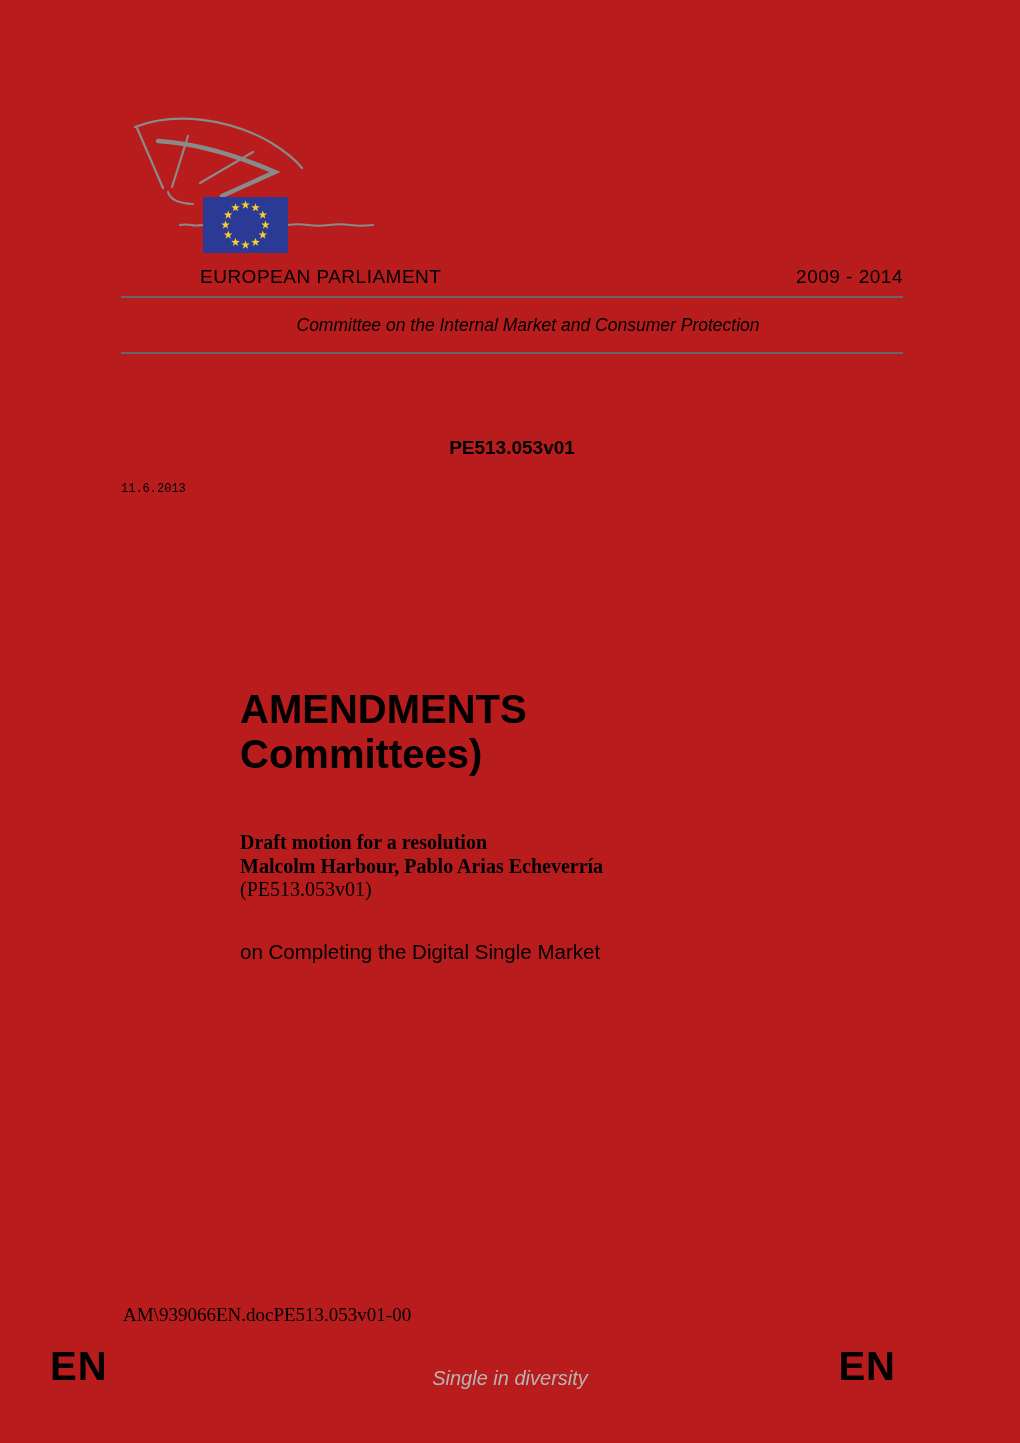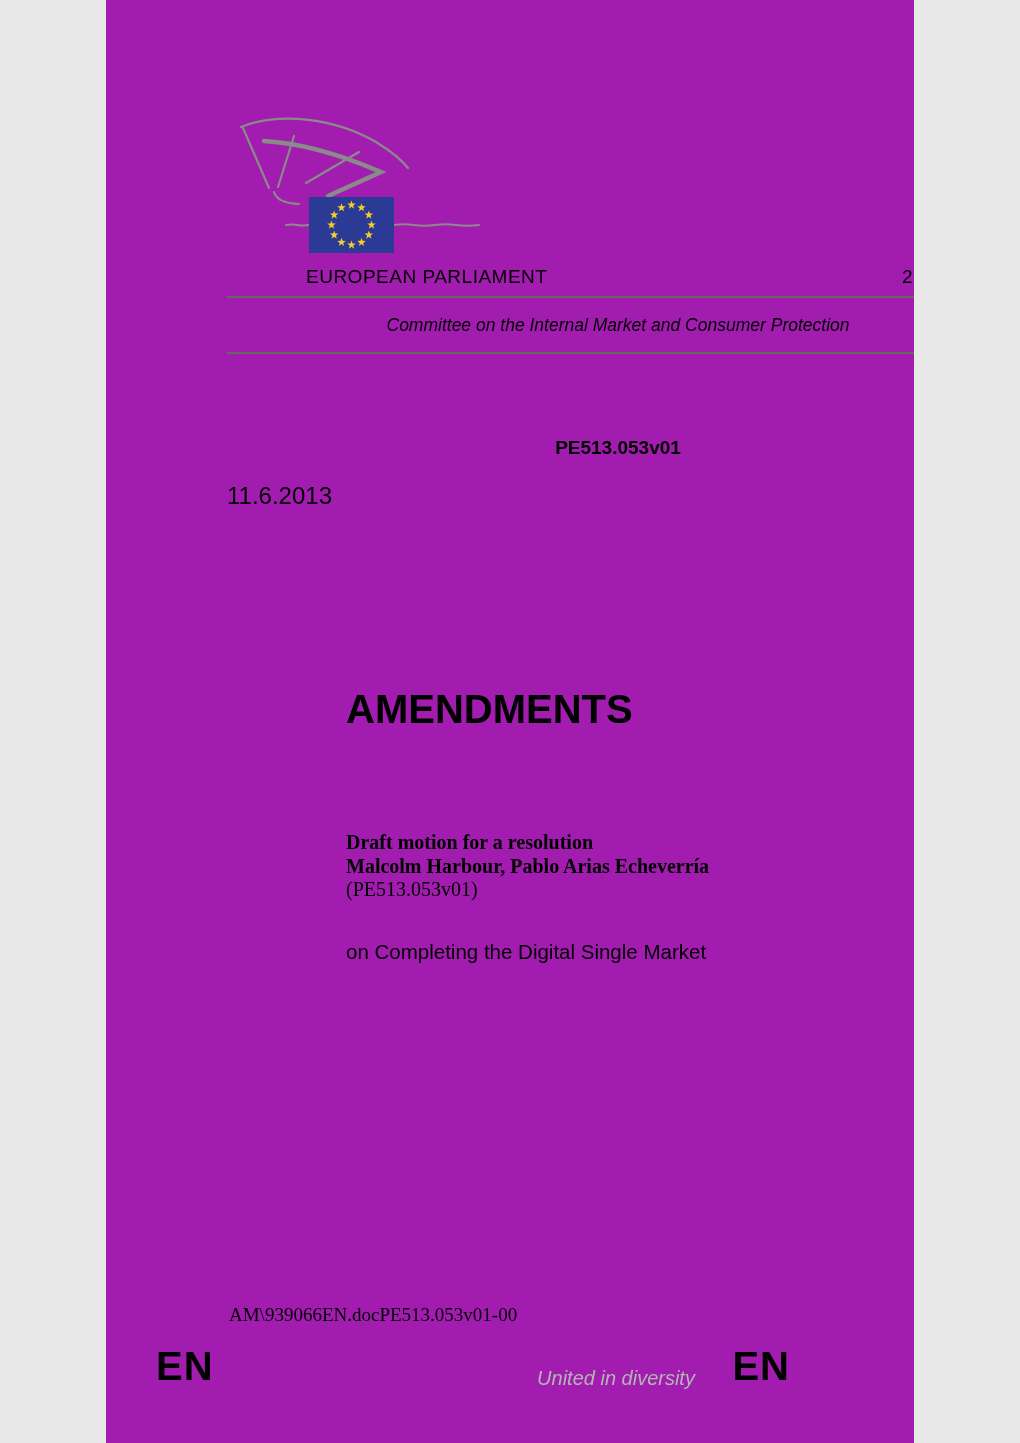--- a/index.html
+++ b/index.html
@@ -1,50 +1,50 @@
 <!DOCTYPE html>
 <html><head>
 <meta charset="utf-8">
 <style>
   html,body { margin:0; padding:0; background:#e8e8e8; }
   .page {
     position:relative;
-    width:808px; height:1443px;
+    width:1020px; height:1443px;
     margin:0 auto;
-    background:#a21caf;
+    background:#b91c1c;
     font-family:"Liberation Sans", sans-serif;
     color:#000;
     overflow:hidden;
     --flag-blue:#2B3A94;
     --star-yellow:#F7CF2D;
     --sketch-gray:#8A8A8A;
     --rule-gray:#666666;
     --motto-gray:#B5B5B5;
   }
   .logo { position:absolute; left:115px; top:106px; width:270px; height:165px; }
   .header-row {
     position:absolute; left:121px; top:266px; width:782px;
     display:flex; justify-content:space-between; align-items:baseline;
     font-size:19px; letter-spacing:0.5px;
   }
   .header-row .institution { padding-left:79px; }
   .rule { position:absolute; left:121px; width:782px; height:2px; background:var(--rule-gray); }
   .rule-1 { top:296px; }
   .rule-2 { top:352px; }
   .committee {
-    position:absolute; left:121px; top:315px; width:782px;
+    position:absolute; left:137px; top:315px; width:782px;
     text-align:center; font-style:italic; font-size:17.5px;
   }
   .doc-ref {
     position:absolute; left:121px; top:437px; width:782px;
     text-align:center; font-weight:bold; font-size:19px;
   }
   .doc-date {
     position:absolute; left:121px; top:482px;
-    font-family:Liberation Sans, sans-serif; font-size:24px;
+    font-family:Liberation Mono, monospace; font-size:12px;
   }
   .title-block {
     position:absolute; left:240px; top:687px; width:690px;
     font-size:40px; font-weight:bold; line-height:45px;
   }
   .motion-block {
     position:absolute; left:240px; top:831px; width:690px;
     font-family:"Liberation Serif", serif; font-size:20px; line-height:23.5px;
   }
   .motion-block .bold { font-weight:bold; }
@@ -115,30 +115,31 @@
   </div>
   <div class="rule rule-1"></div>
   <div class="committee">Committee on the Internal Market and Consumer Protection</div>
   <div class="rule rule-2"></div>
 
   <div class="doc-ref">PE513.053v01</div>
   <div class="doc-date">11.6.2013</div>
 
   <div class="title-block">
     <div>AMENDMENTS</div>
+    <div>Committees)</div>
   </div>
 
   <div class="motion-block">
     <div class="bold">Draft motion for a resolution</div>
     <div class="bold">Malcolm Harbour, Pablo Arias Echeverría</div>
     <div>(PE513.053v01)</div>
   </div>
   <div class="subject-line">on Completing the Digital Single Market</div>
 
   <div class="footer-refs">
     <span>AM\939066EN.doc</span>
     <span>PE513.053v01-00</span>
   </div>
   <div class="lang-marker lang-left">EN</div>
-  <div class="motto">United in diversity</div>
+  <div class="motto">Single in diversity</div>
   <div class="lang-marker lang-right">EN</div>
 
 </div>
 
 </body></html>

